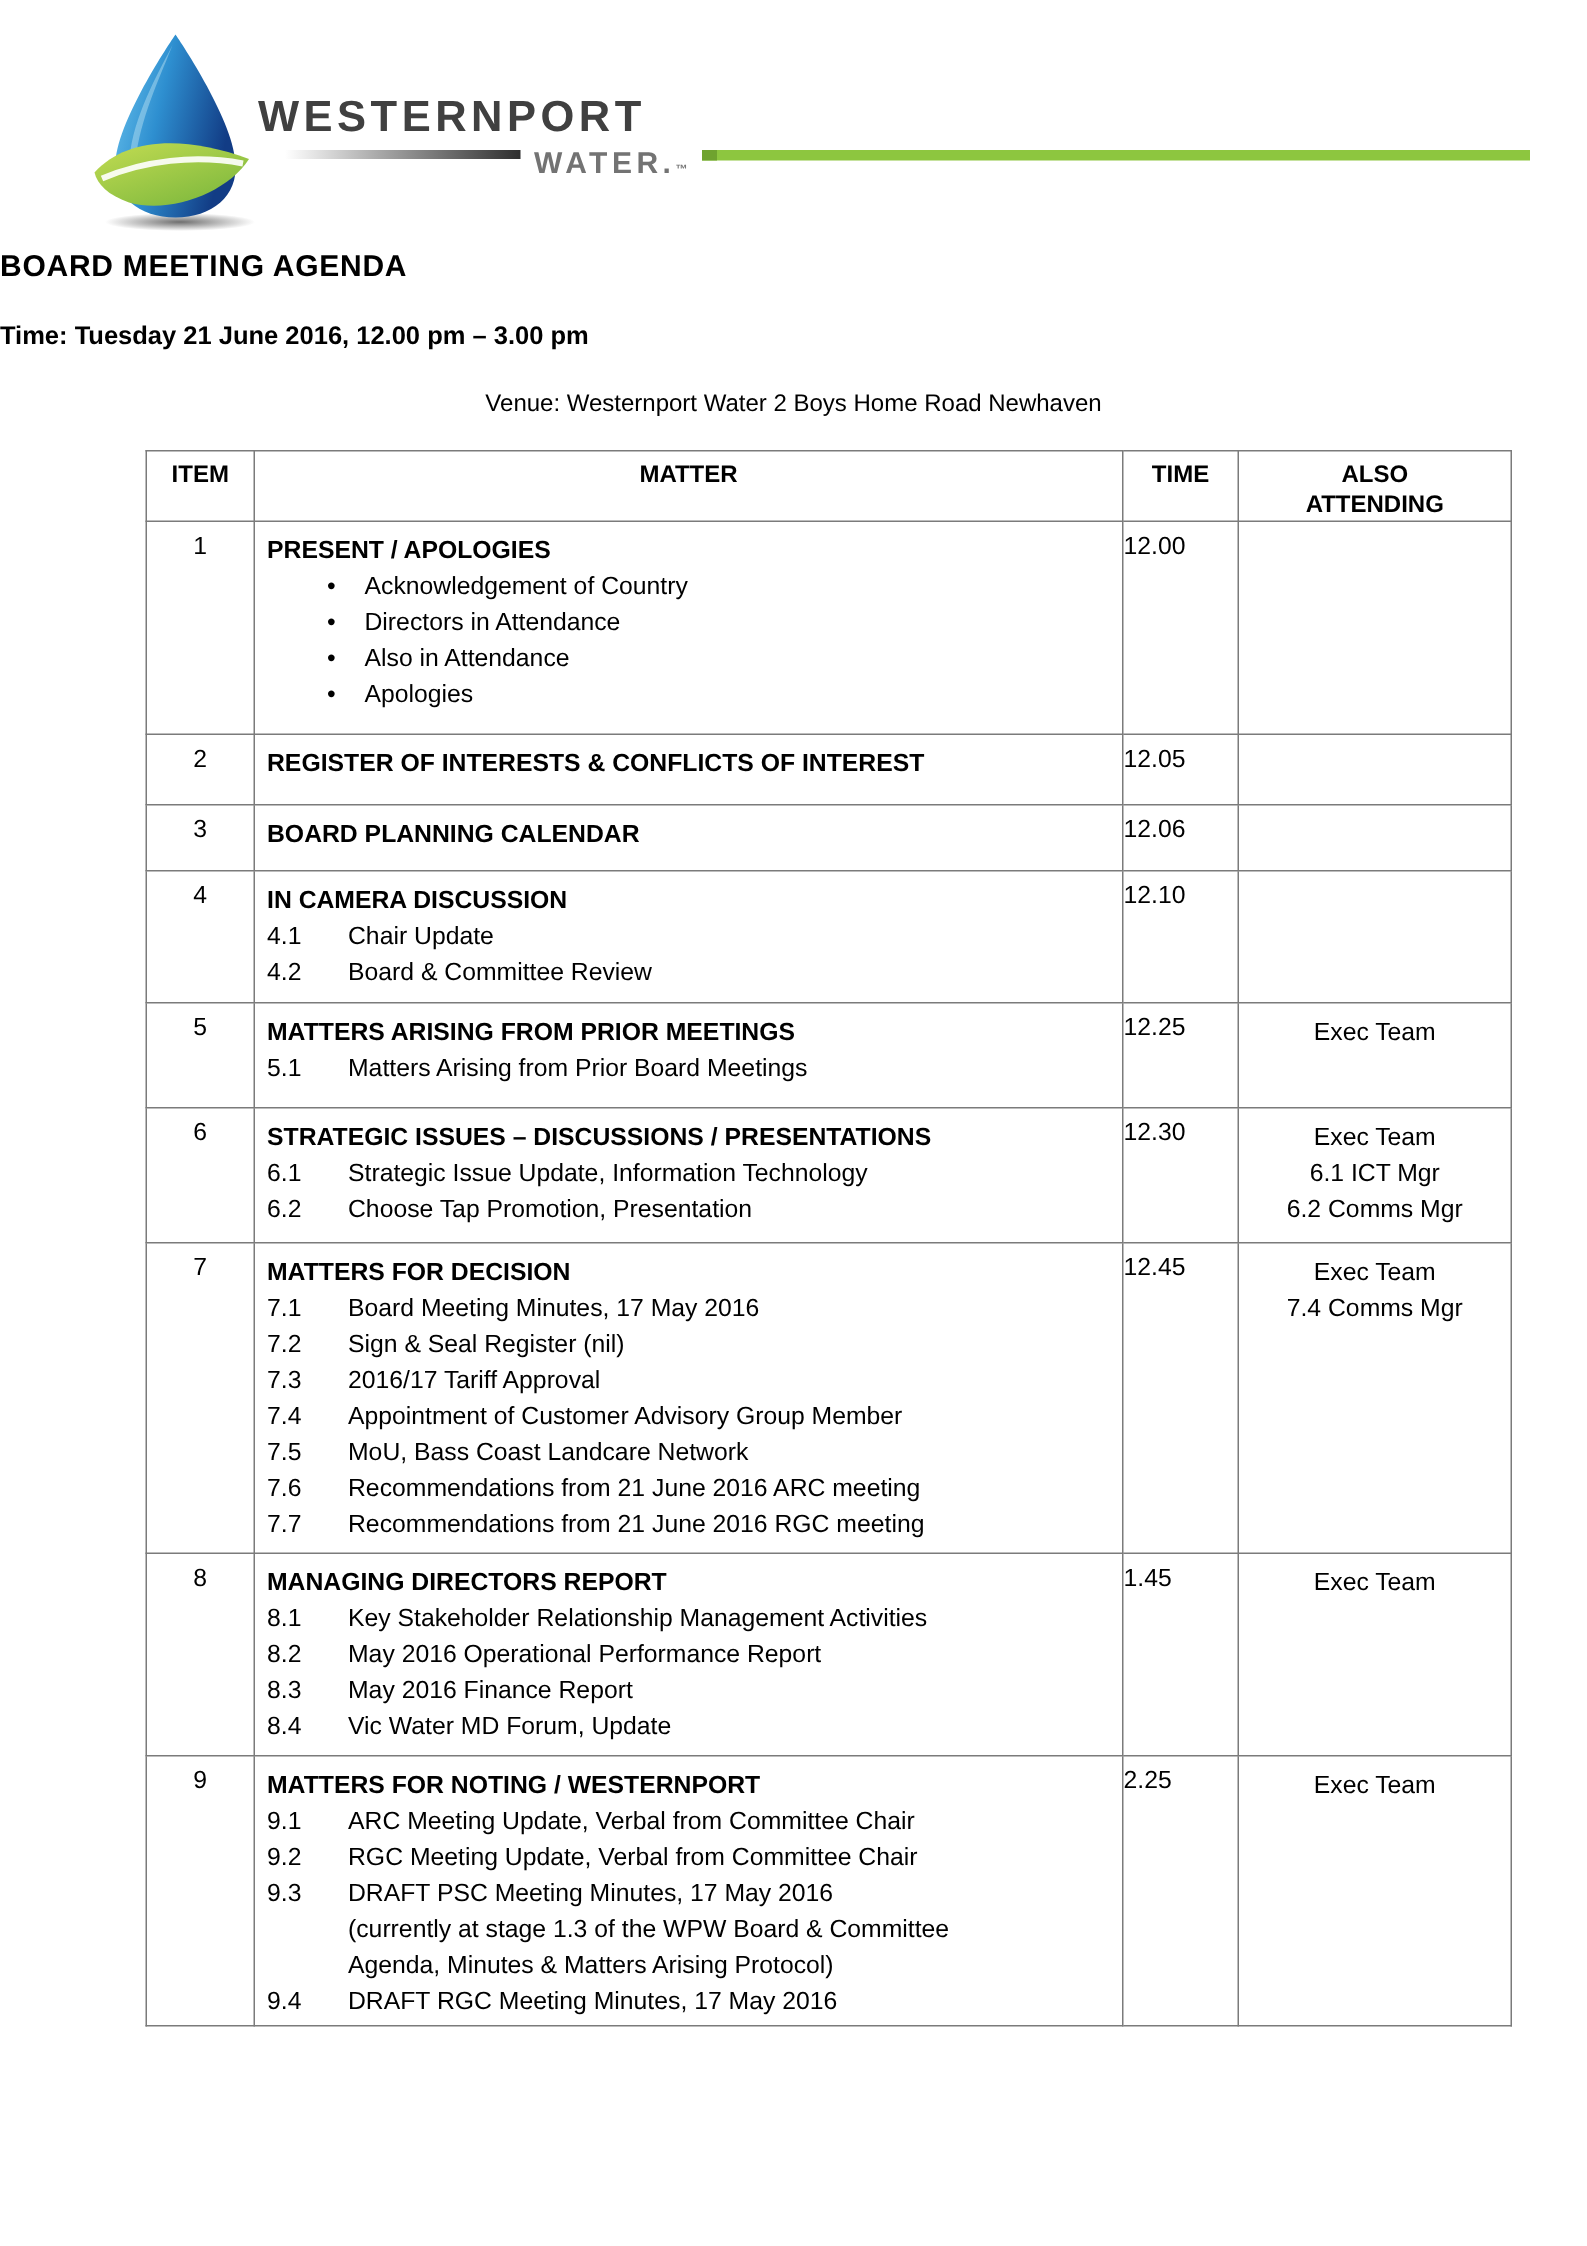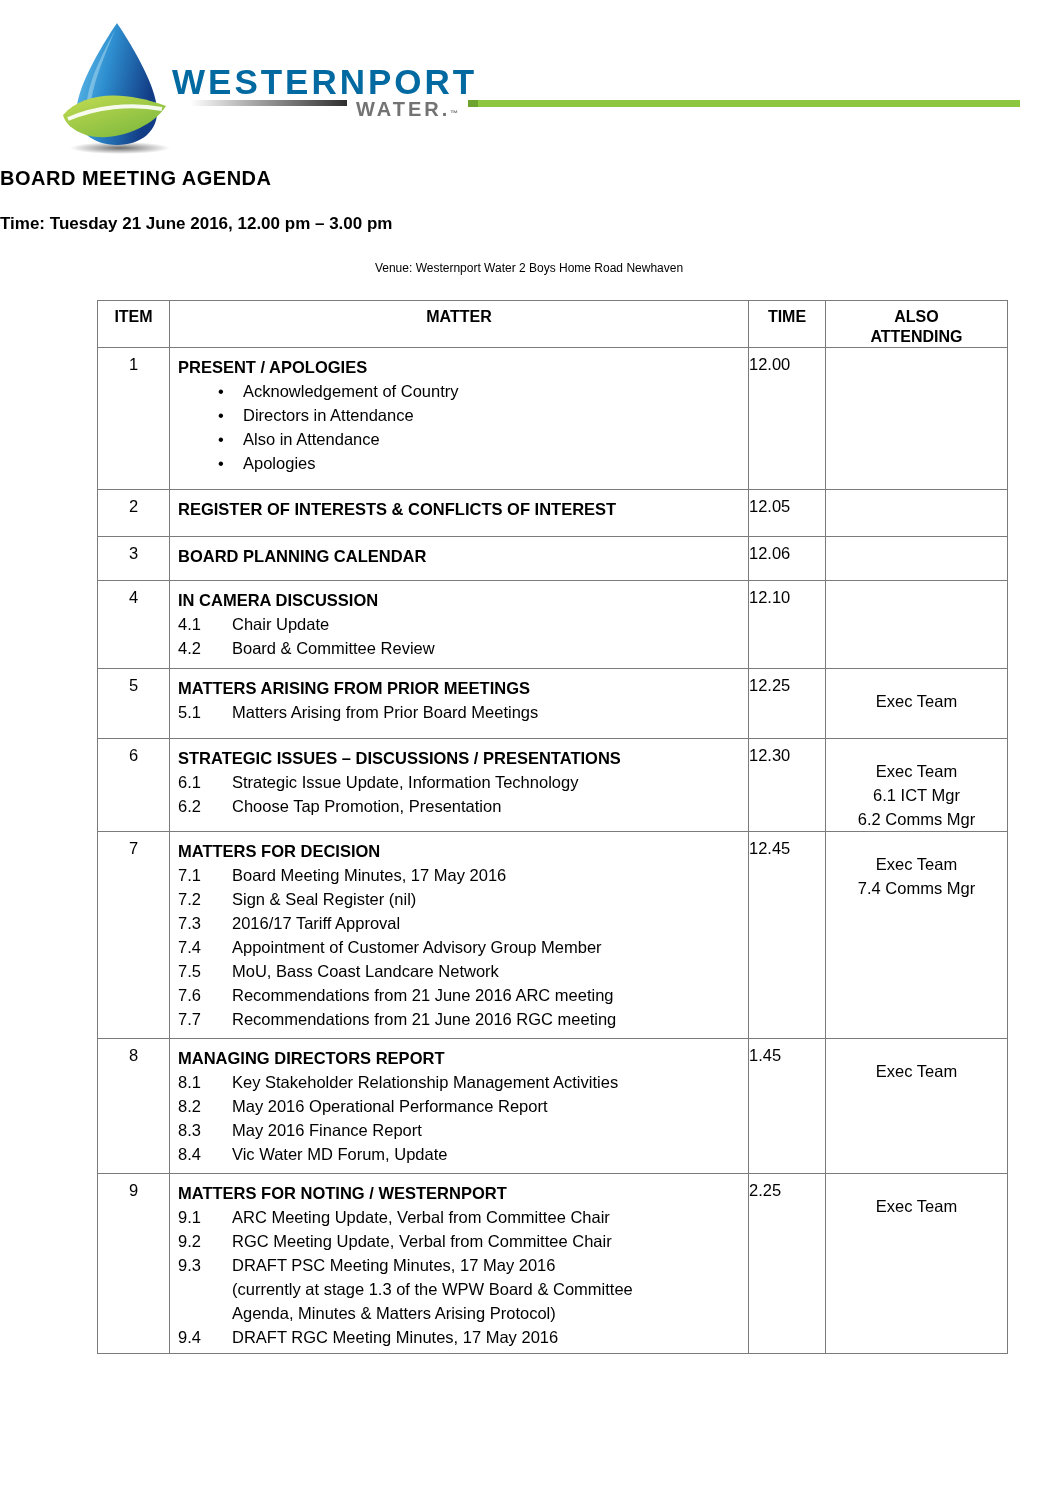--- a/index.html
+++ b/index.html
@@ -11,22 +11,22 @@
     background: #ffffff;
     color: #000;
     overflow: hidden;
   }
 
   
   .logo-wrap { position: absolute; left: 0; top: 0; width: 1058px; height: 150px; }
   .logo-drop { position: absolute; left: 62px; top: 22px; }
   .brand-name {
     position: absolute; left: 172px; top: 62px;
-    font-size: 35px; font-weight: bold; letter-spacing: 3px;
-    color: #0369a1;
+    font-size: 29px; font-weight: bold; letter-spacing: 3px;
+    color: #404040;
   }
   .bar-gray {
     position: absolute; left: 190px; top: 100px; width: 157px; height: 6px;
     background: linear-gradient(to right, rgba(190,190,190,0) 0%, #a8a8a8 40%, #2e2e2e 100%);
   }
   .brand-sub {
     position: absolute; left: 356px; top: 98px;
     font-size: 20px; font-weight: bold; letter-spacing: 3px;
     color: #737373;
   }
@@ -44,21 +44,21 @@
   .doc-title {
     position: absolute; top: 167px; left: 0; width: 100%;
     text-align: left; font-size: 20px; font-weight: bold; letter-spacing: 0.5px;
   }
   .doc-time {
     position: absolute; top: 214px; left: 0; width: 100%;
     font-size: 17px; font-weight: bold;
   }
   .doc-venue {
     position: absolute; top: 261px; left: 0; width: 100%;
-    text-align: center; font-size: 12px;
+    text-align: center; font-size: 16px;
   }
 
   
   table.agenda {
     position: absolute; left: 97px; top: 300px;
     width: 910px;
     border-collapse: collapse; table-layout: fixed;
     font-size: 16.5px;
   }
   table.agenda th, table.agenda td {
@@ -74,21 +74,21 @@
   .hdr-wrap { max-width: 110px; margin: 0 auto; }
   .item-cell  { text-align: center; padding-top: 7px; }
   .matter-cell { padding: 7px 6px 0 8px; }
   .matter-title { font-weight: bold; line-height: 24px; }
   .bullet-row { display: flex; margin-left: 40px; line-height: 24px; }
   .dot { width: 25px; flex: 0 0 25px; }
   .sub-row { display: flex; line-height: 24px; }
   .num { width: 54px; flex: 0 0 54px; }
   .plain-row { line-height: 24px; }
   .time-cell { text-align: left; padding-top: 7px; }
-  .attending-cell { text-align: center; padding-top: 20px; line-height: 24px; }
+  .attending-cell { text-align: center; padding-top: 7px; line-height: 24px; }
 </style>
 </head>
 <body>
 
 <div class="page">
 
   <div class="logo-wrap">
     <svg class="logo-drop" width="108" height="132" viewBox="0 0 108 132">
       <defs>
         <linearGradient id="dropGrad" x1="0" y1="0" x2="1" y2="0.35">

